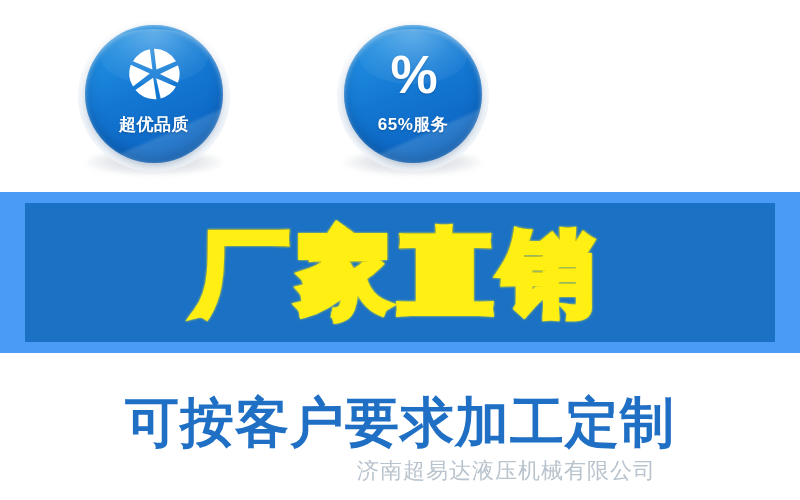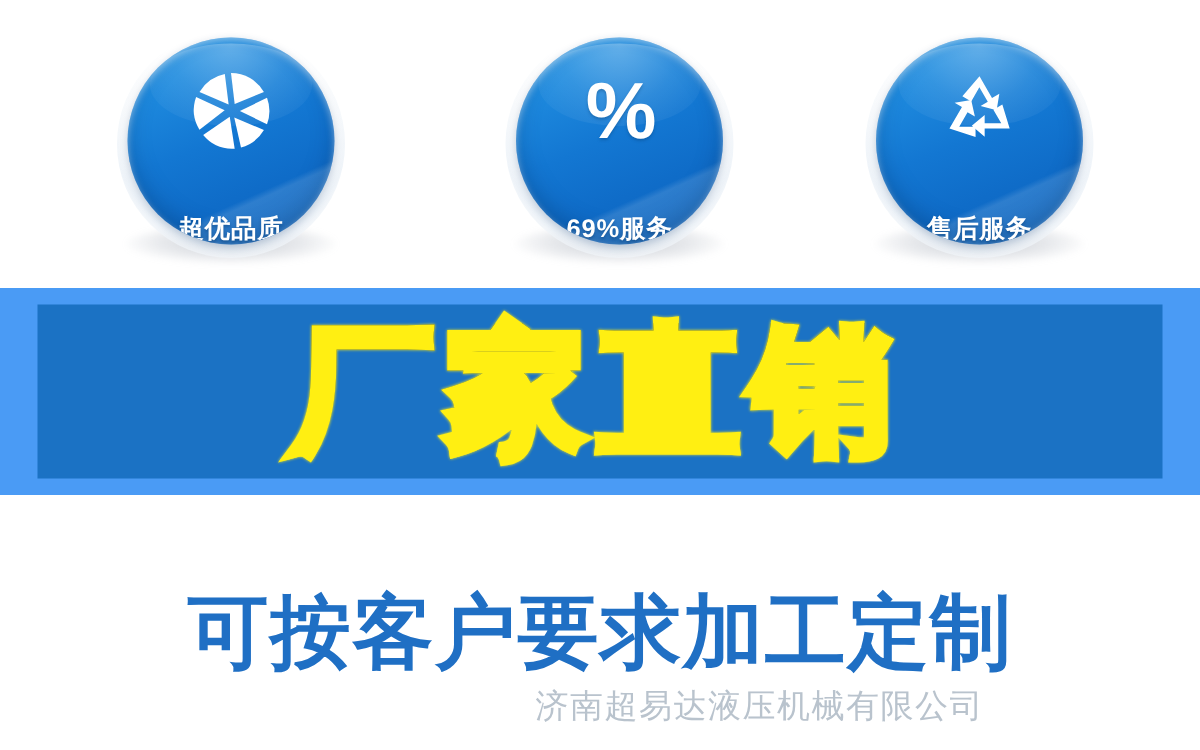--- a/index.html
+++ b/index.html
@@ -129,30 +129,29 @@
     position: absolute;
     left: 0;
     top: 88px;
     width: 138px;
     text-align: center;
     color: #ffffff;
     font-size: 17px;
     font-weight: bold;
     letter-spacing: 0.5px;
     text-shadow: 0 1px 2px rgba(8,58,108,0.45);
-    margin-top: 28px;
   }
 
   
   .banner {
     position: absolute;
     left: 0;
     top: 192px;
     width: 800px;
-    height: 138px;
+    height: 161px;
     background: #4a9bf5;
     box-sizing: border-box;
     text-decoration: underline;
   }
   .banner-inner {
     position: absolute;
     left: 25px;
     top: 11px;
     right: 25px;
     bottom: 11px;
@@ -246,42 +245,24 @@
 
   <div class="badge badge-2">
     <div class="badge-shadow"></div>
     <div class="badge-ring"></div>
     <div class="badge-circle">
       <div class="badge-topsheen"></div>
       <div class="badge-gloss"></div>
       <div class="badge-icon">
         <span class="pct-glyph">%</span>
       </div>
-      <div class="badge-label">69%服务</div>
+      <div class="badge-label">65%服务</div>
     </div>
   </div>
 
-  <div class="badge badge-3">
-    <div class="badge-shadow"></div>
-    <div class="badge-ring"></div>
-    <div class="badge-circle">
-      <div class="badge-topsheen"></div>
-      <div class="badge-gloss"></div>
-      <div class="badge-icon">
-        <svg width="58" height="58" viewBox="0 0 64 64" aria-hidden="true">
-          <g fill="#ffffff">
-            <path d="M32 6.5 L41.2 22.4 L46.6 19.3 L44.6 31.5 L32.8 28.3 L38.1 25.2 L31.9 14.6 L25.9 25 L19.4 21.2 Z"></path>
-            <path d="M54.2 44.8 L35.8 44.8 L35.8 51 L26.3 42.9 L35.8 34.9 L35.8 41 L48 41 L42.2 31 L48.8 27.2 Z"></path>
-            <path d="M9.9 44.9 L19.1 29.1 L13.7 26 L25.9 23.9 L28.6 36 L23.2 32.9 L17.1 43.5 L29.1 43.5 L29.1 51.1 Z"></path>
-          </g>
-        </svg>
-      </div>
-      <div class="badge-label">售后服务</div>
-    </div>
-  </div>
 
 </div>
 
 <div class="banner">
   <div class="banner-inner">
     <div class="banner-text">厂家直销</div>
   </div>
 </div>
 
 <div class="bottom-area">

